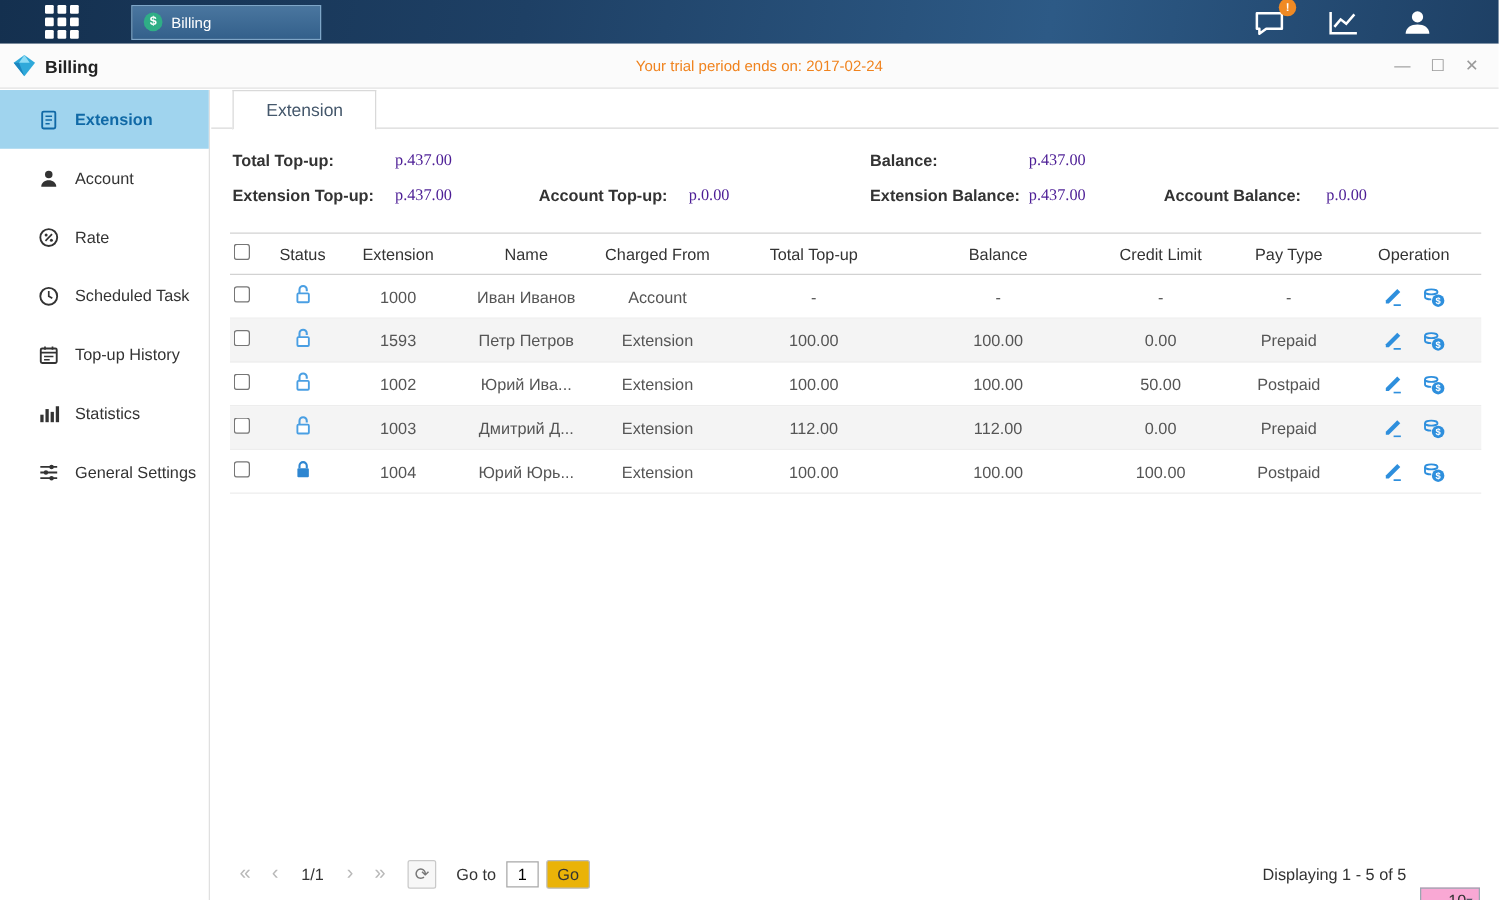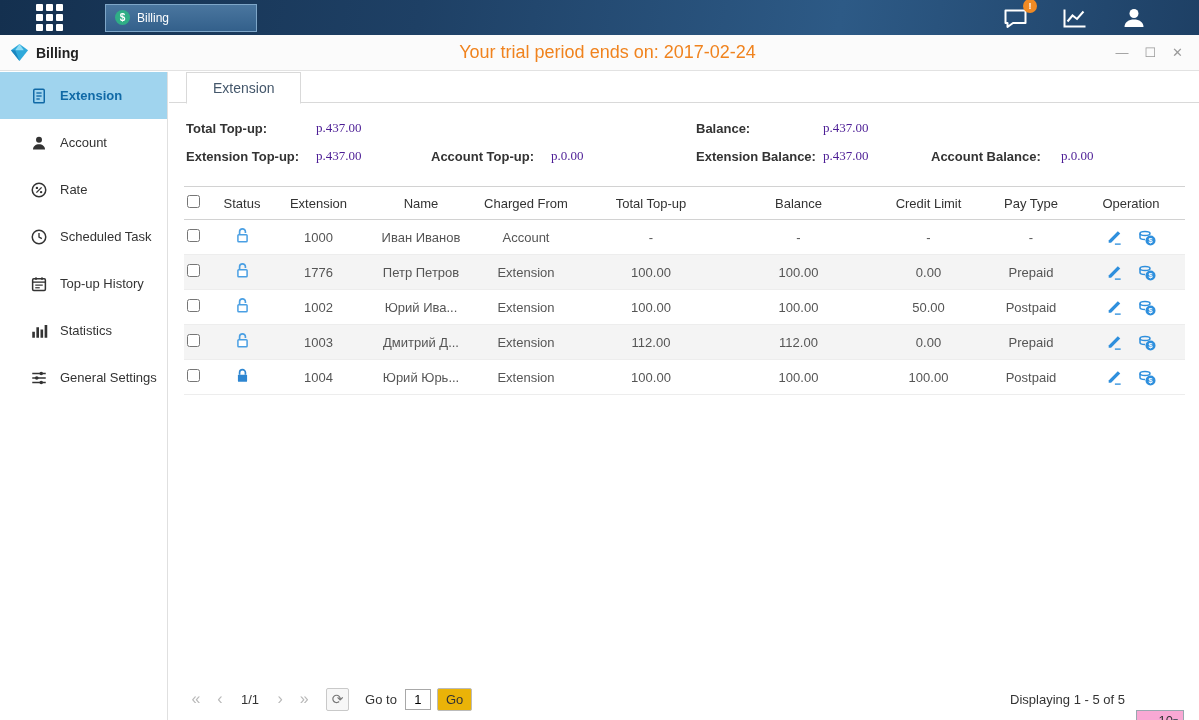--- a/index.html
+++ b/index.html
@@ -39,21 +39,21 @@
   
   .titlebar {
     position:absolute; top:35px; left:0; width:1199px; height:36px;
     background:#fbfbfb; border-bottom:1px solid #e2e2e2;
     display:flex; align-items:center;
   }
   .win-app-icon { margin-left:10px; display:flex; }
   .win-title { margin-left:7px; font-size:14px; font-weight:bold; color:#222; z-index:2; }
   .trial-notice {
     position:absolute; left:16px; right:0; text-align:center;
-    color:#f0831e; font-size:18px;
+    color:#f0831e; font-size:12px;
   }
   .win-controls { margin-left:auto; margin-right:16px; display:flex; gap:16px; z-index:2; }
   .win-controls span { color:#9a9a9a; font-size:13px; cursor:pointer; line-height:1; }
 
   
   .sidebar {
     position:absolute; top:72px; left:0; width:168px; bottom:0;
     background:#fff; border-right:1px solid #e0e0e0;
   }
   .side-item {
@@ -344,21 +344,21 @@
       <span class="c col-check"><input type="checkbox" style=""></span>
       <span class="c col-status status-unlocked">
         <button class="lock-btn">
           <svg class="lock-unlocked" width="15" height="17" viewBox="0 0 18 20">
               <path d="M5.5 9V5.5a3.5 3.5 0 0 1 7 0V7" fill="none" stroke="#4a9fe3" stroke-width="2"></path>
               <rect x="3.5" y="9" width="11" height="8.5" rx="1" fill="#fff" stroke="#4a9fe3" stroke-width="1.8"></rect>
             </svg>
           
         </button>
       </span>
-      <span class="c col-ext">1776</span>
+      <span class="c col-ext">1593</span>
       <span class="c col-name">Петр Петров</span>
       <span class="c col-charged">Extension</span>
       <span class="c col-topup">100.00</span>
       <span class="c col-balance">100.00</span>
       <span class="c col-credit">0.00</span>
       <span class="c col-pay">Prepaid</span>
       <span class="col-op">
         <button class="op-btn">
             <svg width="16" height="16" viewBox="0 0 18 18">
               <path d="M3 12.8V15.5h2.7L16 5.2 13.3 2.5z" fill="#2e8fdd"></path>

